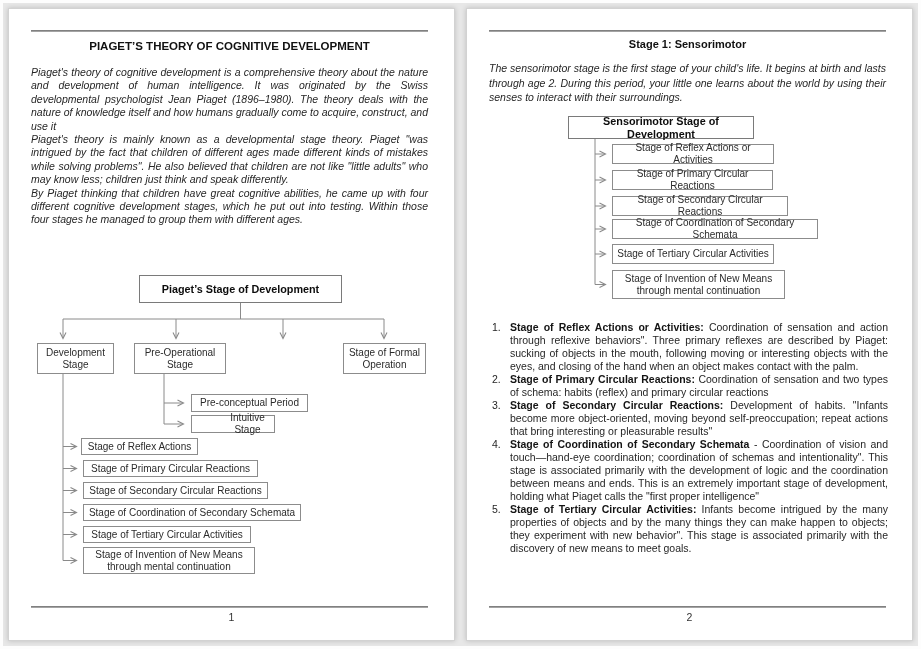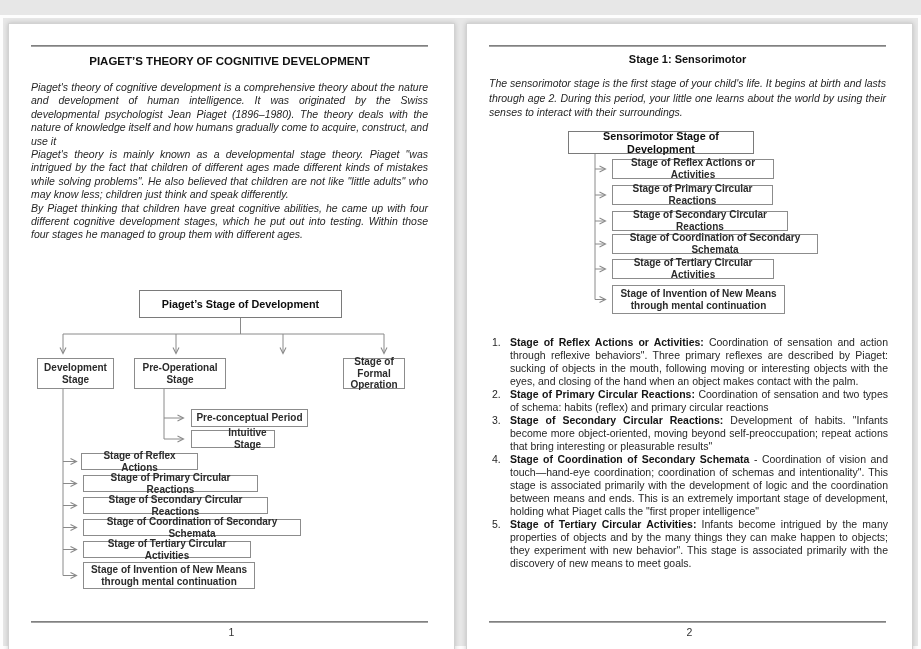--- a/index.html
+++ b/index.html
@@ -4,21 +4,21 @@
 <style>
   * { margin:0; padding:0; box-sizing:border-box; }
   html,body { width:921px; height:649px; }
   body {
     background:#e7e7e7;
     font-family:"Liberation Sans","DejaVu Sans",sans-serif;
     color:#1f1f1f;
     position:relative;
     overflow:hidden;
   }
-  .canvas { position:absolute; inset:0; background:#e7e7e7; border:3px solid #fdfdfd;margin-top:15px; }
+  .canvas { position:absolute; inset:0; background:#e7e7e7; border:3px solid #fdfdfd; }
   .page {
     position:absolute; top:5px; width:447px; height:633px;
     background:#ffffff; border:1px solid #d2d2d2;
     box-shadow:0 0 5px rgba(0,0,0,0.18);
   }
   .page-1 { left:5px; }
   .page-2 { left:463px; }
   .hrule { position:absolute; left:22px; right:26px; height:2px;
            background:linear-gradient(#6f6f6f,#b5b5b5); }
   .hrule.top { top:21px; }
@@ -35,21 +35,20 @@
   .bodytext p { margin:0; }
   .p1-body { top:57px; }
   .p2-intro { top:52px; line-height:14.6px; }
   .diagram { position:absolute; inset:0; pointer-events:none;border-radius:9px; }
   .diagram svg { position:absolute; inset:0; }
   .dbox {
     position:absolute; background:#fff; border:1px solid #8c8c8c;
     display:flex; align-items:center; justify-content:center;
     text-align:center; font-size:10px; line-height:1.18; color:#2b2b2b;
     padding:0 2px;
-    font-weight:bold;
   }
   .dbox.root { font-weight:bold; font-size:10.8px; color:#0d0d0d; border-color:#7a7a7a; }
   .nlist { position:absolute; top:312px; left:22px; width:399px; }
   .nitem {
     position:relative; padding-left:21px; text-align:justify;
     font-size:10.5px; line-height:13px; color:#262626; margin:0;
   }
   .nitem .num { position:absolute; left:3px; top:0; }
   .nitem b { color:#141414; }
   .pagenum {
@@ -96,21 +95,21 @@
           <line x1="54" y1="503.5" x2="67" y2="503.5" marker-end="url(#arr1)"></line>
           <line x1="54" y1="525.5" x2="67" y2="525.5" marker-end="url(#arr1)"></line>
           <line x1="54" y1="551.5" x2="67" y2="551.5" marker-end="url(#arr1)"></line>
         </g>
       </svg>
 
       <div class="dbox root" style="left:130px; top:266px; width:203px; height:28px;">Piaget’s Stage of Development</div>
 
       <div class="dbox" style="left:28px;  top:334px; width:77px; height:31px;">Development Stage</div>
       <div class="dbox" style="left:125px; top:334px; width:92px; height:31px;">Pre-Operational Stage</div>
-      <div class="dbox" style="left:334px; top:334px; width:62px; height:31px;">Stage of Formal Operation</div>
+      <div class="dbox" style="left:334px; top:334px; width:83px; height:31px;">Stage of Formal Operation</div>
 
       <div class="dbox" style="left:182px; top:385px; width:117px; height:18px;">Pre-conceptual Period</div>
       <div class="dbox" style="left:182px; top:406px; width:84px; height:18px;padding-left:31px;">Intuitive Stage</div>
 
       <div class="dbox" style="left:72px; top:429px; width:117px; height:17px;">Stage of Reflex Actions</div>
       <div class="dbox" style="left:74px; top:451px; width:175px; height:17px;">Stage of Primary Circular Reactions</div>
       <div class="dbox" style="left:74px; top:473px; width:185px; height:17px;">Stage of Secondary Circular Reactions</div>
       <div class="dbox" style="left:74px; top:495px; width:218px; height:17px;">Stage of Coordination of Secondary Schemata</div>
       <div class="dbox" style="left:74px; top:517px; width:168px; height:17px;">Stage of Tertiary Circular Activities</div>
       <div class="dbox" style="left:74px; top:538px; width:172px; height:27px;">Stage of Invention of New Means through mental continuation</div>

